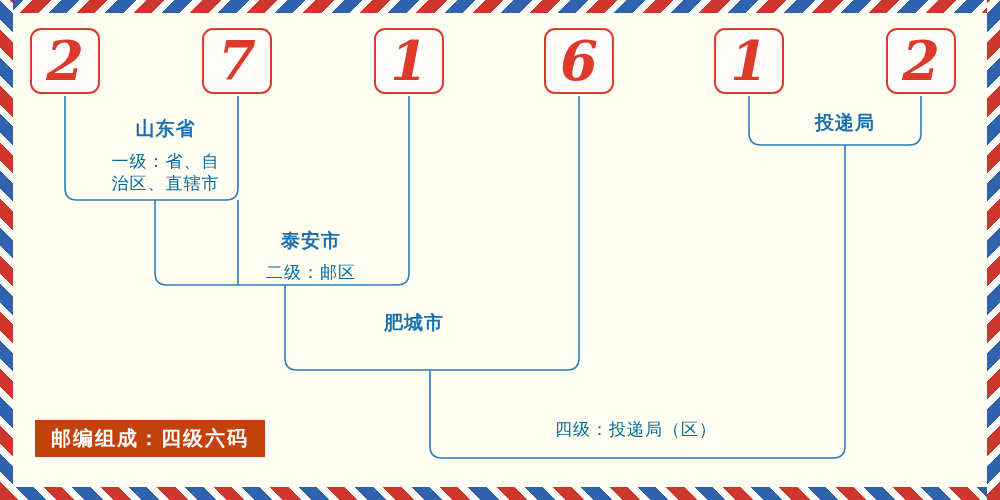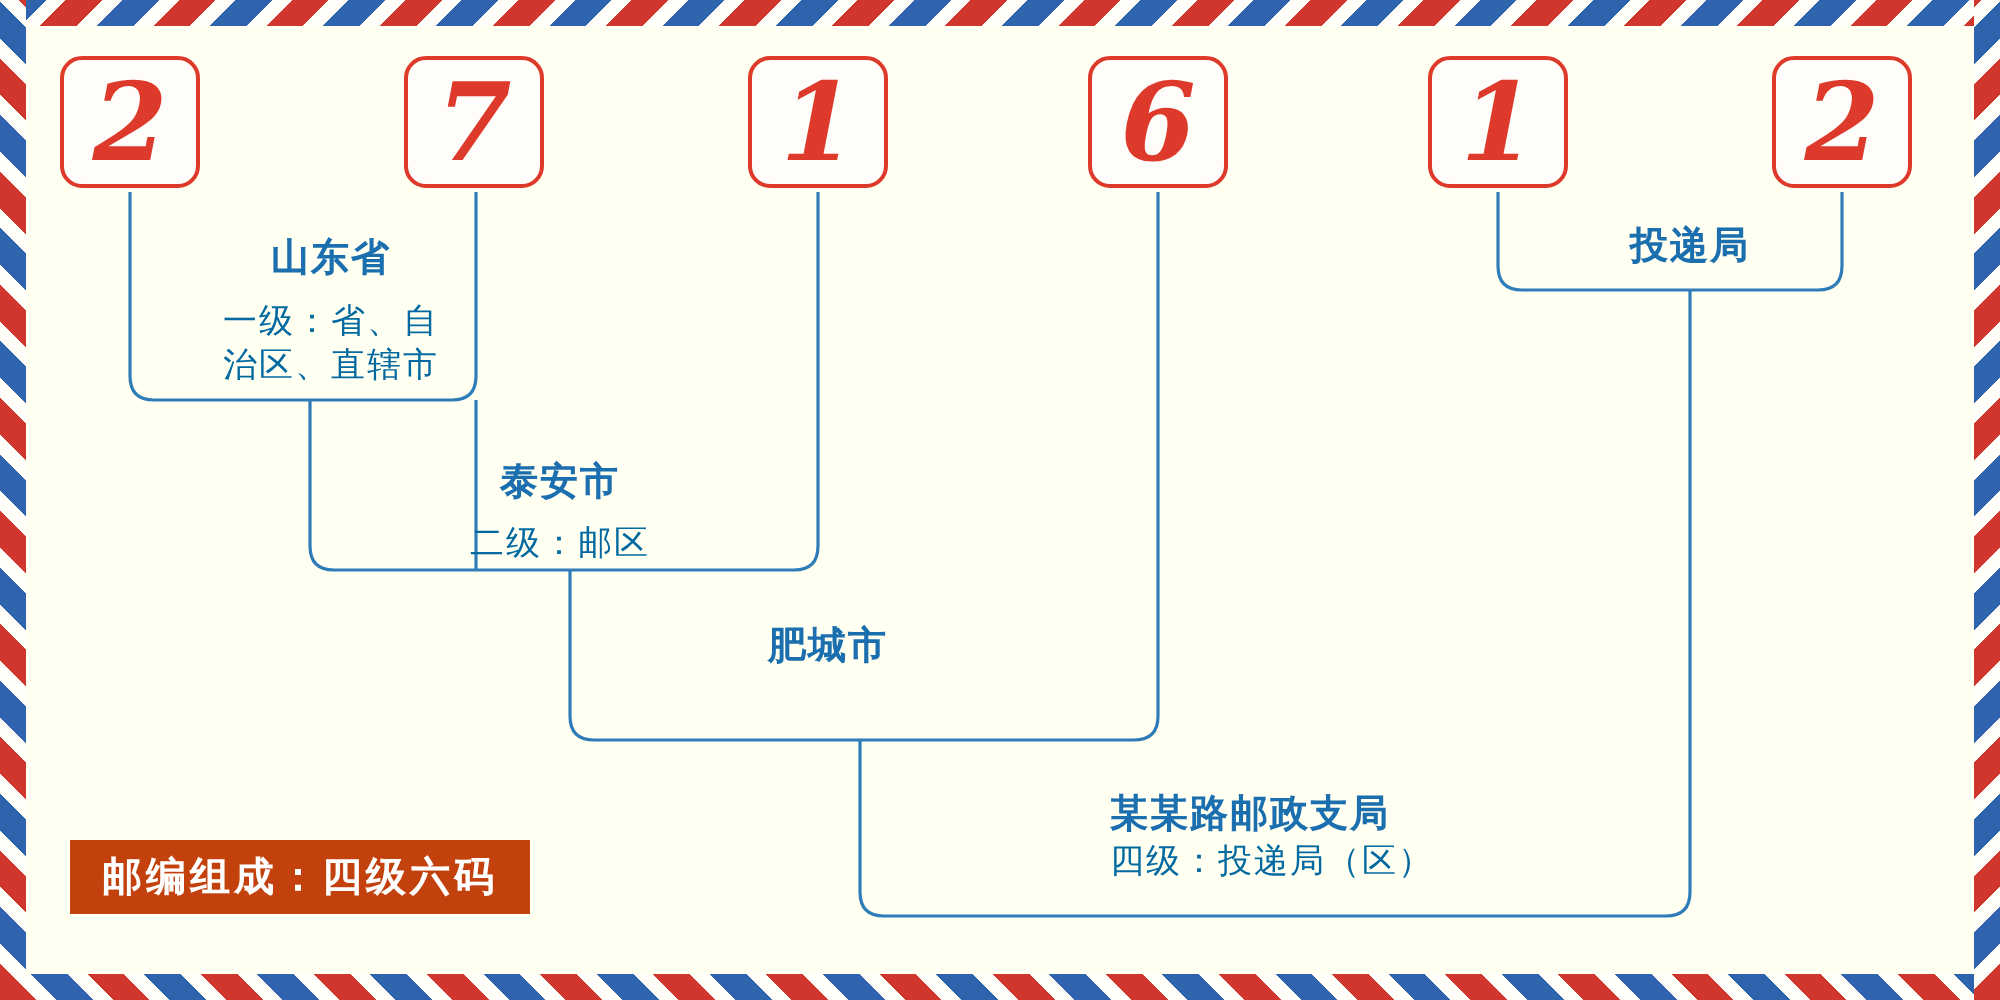--- a/index.html
+++ b/index.html
@@ -54,24 +54,24 @@
 
   .label-block{position:absolute;text-align:center;}
   .label-title{
     color:#1b6fae;font-weight:700;font-size:19px;letter-spacing:1px;
   }
   .label-desc{
     color:#0369a1;font-size:17px;margin-top:7px;line-height:1.32;letter-spacing:1px;
   }
   .lb1{left:65px;width:201px;top:116px;}
   .lb1 .label-desc{max-width:118px;margin:8px auto 0;}
-  .lb2{left:139px;width:282px;top:228px;}
+  .lb2{left:170px;width:282px;top:228px;}
   .lb3{left:285px;width:258px;top:310px;}
   .lb4{left:555px;width:240px;top:394px;text-align:left;}
-  .lb4 .label-desc{margin-top:0;}
+  .lb4 .label-desc{margin-top:24px;}
   .lb5{left:749px;width:192px;top:110px;}
 
   .badge{
     position:absolute;left:35px;top:420px;height:37px;
     background:#c2410c;color:#ffffff;
     font-size:20px;font-weight:700;letter-spacing:2px;
     line-height:37px;padding:0 16px;
   }
 </style>
 </head>
@@ -120,21 +120,20 @@
   <div class="label-block lb2">
     <div class="label-title">泰安市</div>
     <div class="label-desc">二级：邮区</div>
   </div>
 
   <div class="label-block lb3">
     <div class="label-title">肥城市</div>
   </div>
 
   <div class="label-block lb4">
-    <div class="label-title">某某路邮政支局</div>
     <div class="label-desc">四级：投递局（区）</div>
   </div>
 
   <div class="label-block lb5">
     <div class="label-title">投递局</div>
   </div>
 
   <div class="badge">邮编组成：四级六码</div>
 
 </div>

